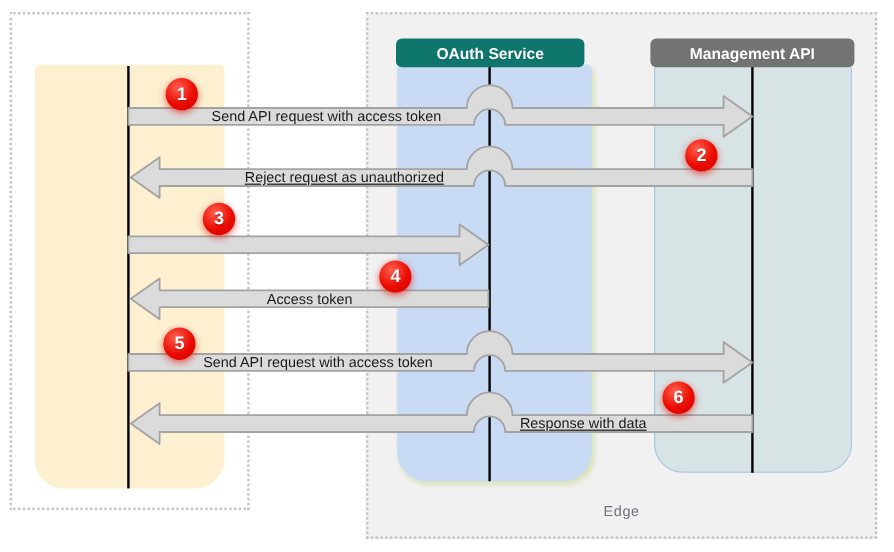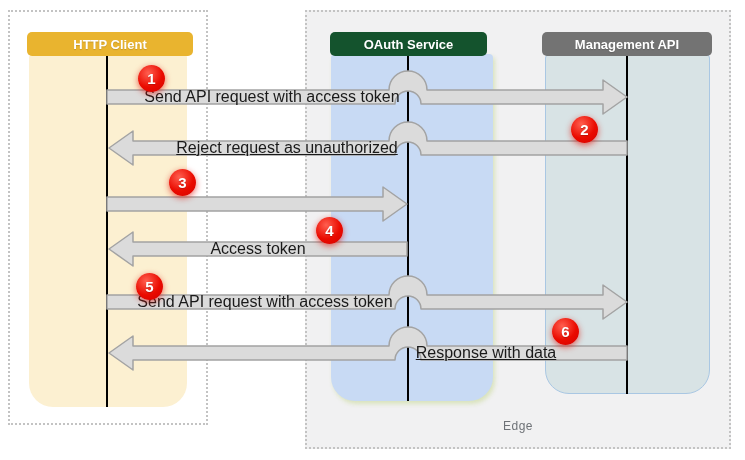--- a/index.html
+++ b/index.html
@@ -63,21 +63,21 @@
     border-radius: 5px;
     color: #ffffff;
     font-weight: bold;
     font-size: 13px;
     display: flex;
     align-items: center;
     justify-content: center;
     text-shadow: 0 1px 1px rgba(0,0,0,0.15);
   }
   .hdr-http { left: 27px; top: 32px; width: 166px; background: #e9b42f; }
-  .hdr-oauth { left: 330px; top: 32px; width: 157px; background: #14532d; }
+  .hdr-oauth { left: 330px; top: 32px; width: 157px; background: #0f766e; }
   .hdr-mgmt { left: 542px; top: 32px; width: 170px; background: #737373; }
   
   .lifeline {
     position: absolute;
     width: 2px;
     background: #000000;
   }
   .ll-http { left: 106px; top: 55px; height: 352px; }
   .ll-oauth { left: 407px; top: 55px; height: 346px; }
   .ll-mgmt { left: 626px; top: 55px; height: 339px; }
@@ -91,21 +91,21 @@
   .msg-arrow {
     fill: #dbdbdb;
     stroke: #a3a3a3;
     stroke-width: 1.5;
     stroke-linejoin: round;
   }
   
   .msg-label {
     position: absolute;
     transform: translate(-50%, -50%);
-    font-size: 16px;
+    font-size: 12px;
     color: #1a1a1a;
     white-space: nowrap;
   }
   
   .step-badge {
     position: absolute;
     width: 27px; height: 27px;
     border-radius: 50%;
     background: radial-gradient(circle at 38% 30%, #ff5f50 0%, #ea0b00 55%, #d40000 100%);
     color: #ffffff;
@@ -129,23 +129,20 @@
   </div>
 
   <div class="lane lane-http"></div>
   <div class="lane lane-oauth"></div>
   <div class="lane lane-mgmt"></div>
 
   <div class="lifeline ll-http"></div>
   <div class="lifeline ll-oauth"></div>
   <div class="lifeline ll-mgmt"></div>
 
-  <div class="actor-header hdr-http">
-    <span>HTTP Client</span>
-  </div>
   <div class="actor-header hdr-oauth">
     <span>OAuth Service</span>
   </div>
   <div class="actor-header hdr-mgmt">
     <span>Management API</span>
   </div>
 
   <svg class="arrows-svg" viewBox="0 0 745 460">
     <path class="msg-arrow" d="M107,90 L389,90 A19,19 0 0 1 427,90 L603,90 L603,80 L627,97 L603,114 L603,104 L421,104 A13,13 0 0 0 395,104 L107,104 Z"></path>
     <path class="msg-arrow" d="M627,141 L427,141 A19,19 0 0 0 389,141 L133,141 L133,131 L109,148 L133,165 L133,155 L395,155 A13,13 0 0 1 421,155 L627,155 Z"></path>

